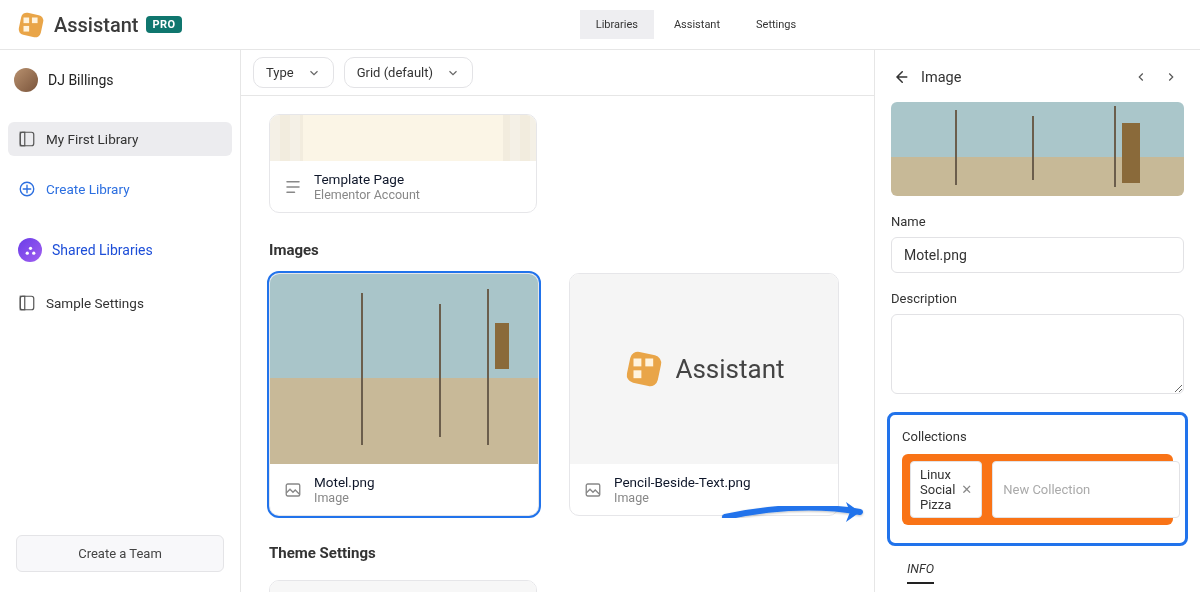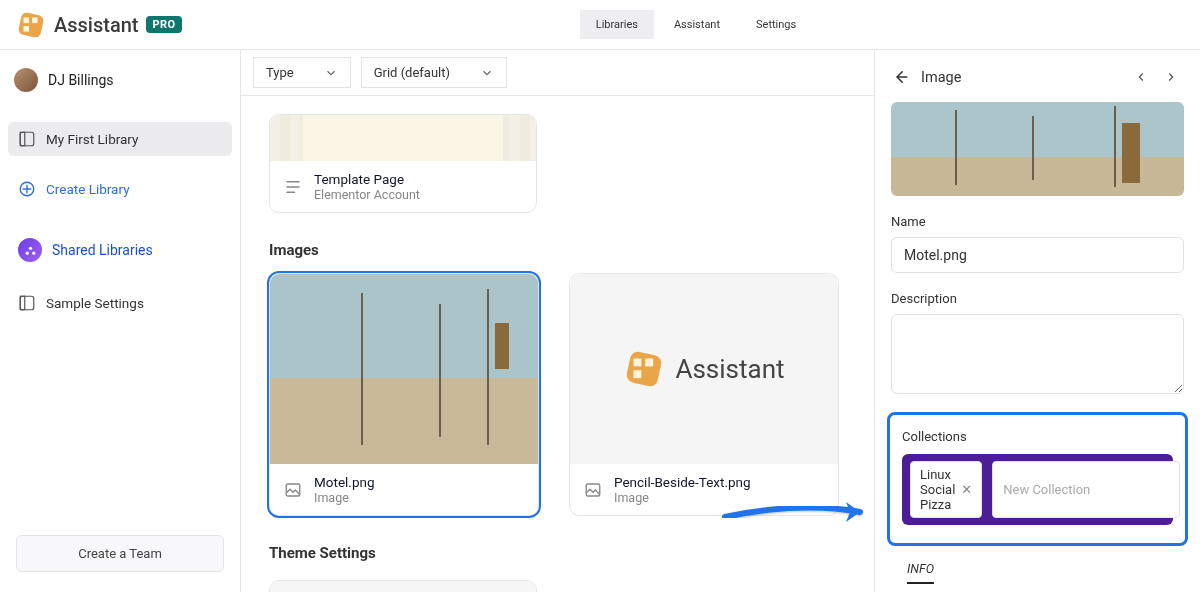--- a/index.html
+++ b/index.html
@@ -20,21 +20,21 @@
 .lib-item { display:flex; align-items:center; gap:10px; padding:8px 10px; border-radius:6px; font-size:13.5px; color:#333; cursor:pointer; }
 .lib-item.selected { background:#ececef; }
 .lib-icon { width:18px; height:18px; flex-shrink:0; }
 .create-row { display:flex; align-items:center; gap:10px; padding:8px 10px; font-size:13.5px; color:#2c6fe0; cursor:pointer; }
 .section-row { display:flex; align-items:center; gap:10px; padding:16px 10px 8px; font-size:14px; color:#1d4ed8; }
 .shared-icon { width:24px; height:24px; border-radius:50%; background:linear-gradient(135deg,#6a3de8,#a15ff0); display:flex; align-items:center; justify-content:center; }
 .spacer-flex { flex:1; }
 .team-btn { margin:8px; padding:10px 0; border:1px solid #e4e4e7; border-radius:6px; background:#f8f8fa; font-size:13px; color:#444; cursor:pointer; }
 .main { flex:1; display:flex; flex-direction:column; overflow:hidden; }
 .filter-bar { height:46px; border-bottom:1px solid #e6e6e6; display:flex; align-items:center; gap:10px; padding:0 12px; }
-.select { display:flex; align-items:center; gap:30px; border:1px solid #e3e3e6; border-radius:0; padding:7px 12px; font-size:13px; color:#333; cursor:pointer; }
+.select { display:flex; align-items:center; gap:13px; border:1px solid #e3e3e6; border-radius:10px; padding:7px 12px; font-size:13px; color:#333; cursor:pointer; }
 .content { flex:1; overflow:auto; padding:0 28px 20px; }
 .card { border:1px solid #e6e6e9; border-radius:10px; overflow:hidden; background:#fff; }
 .template-card { width:268px; margin-top:18px; }
 .template-thumb { height:46px; background:repeating-linear-gradient(90deg,#f4f0e6,#f4f0e6 10px,#f2ecde 10px,#f2ecde 20px); display:flex; justify-content:center; }
 .template-thumb-inner { width:200px; height:46px; background:#fbf5e6; }
 .card-footer { display:flex; gap:12px; align-items:center; padding:10px 14px; }
 .footer-icon { width:18px; height:18px; color:#777; }
 .footer-text .title { font-size:13.5px; color:#0f172a; }
 .footer-text .sub { font-size:12.5px; color:#888; }
 .section-h { font-size:15px; color:#333; margin:28px 0 14px; }
@@ -51,21 +51,21 @@
 .details { width:326px; border-left:1px solid #e6e6e6; display:flex; flex-direction:column; padding:14px 0 0; overflow:auto; }
 .details-header { display:flex; align-items:center; gap:12px; padding:0 16px 12px; }
 .details-nav { margin-left:auto; display:flex; gap:4px; }
 .nav-chevron { width:26px; height:26px; display:flex; align-items:center; justify-content:center; border-radius:5px; cursor:pointer; }
 .hero { margin:0 16px; height:195px; border-radius:6px; background:linear-gradient(#aac6ca 0%,#aac6ca 58%,#c7b997 58%,#c7b997 100%); position:relative; overflow:hidden; }
 .field-block { padding:18px 16px 0; }
 .field-label { font-size:13px; color:#333; margin-bottom:8px; }
 .text-input { width:100%; border:1px solid #e2e2e5; border-radius:6px; padding:9px 12px; font-size:14px; color:#333; outline:none; }
 .textarea { width:100%; height:80px; border:1px solid #e2e2e5; border-radius:6px; padding:9px 12px; font-size:14px; resize:both; }
 .collections-outline { margin:14px 12px 12px; border:3px solid #2173eb; border-radius:8px; padding:14px 12px 18px; }
-.chips-row { display:flex; gap:10px; background:#4c1d95; border-radius:6px; padding:7px 8px; margin-top:10px; }
+.chips-row { display:flex; gap:10px; background:#f97316; border-radius:6px; padding:7px 8px; margin-top:10px; }
 .chip { display:flex; align-items:center; gap:6px; background:#fff; border:1px solid #e2e2e5; border-radius:4px; padding:5px 9px; font-size:13px; color:#333; }
 .chip-x { font-size:13px; color:#888; cursor:pointer; }
 .newcol-input { flex:1; border:1px solid #e2e2e5; border-radius:4px; background:#fff; padding:5px 10px; font-size:13px; }
 .newcol-input::placeholder { color:#aaa; }
 .info-tab { margin:2px 16px 0; font-size:12.5px; color:#333; display:inline-block; padding:0 0 6px; border-bottom:2px solid #222;font-style:italic; }
 .blue-arrow { position:absolute; left:720px; top:497px; width:160px; height:30px; pointer-events:none; }
 .chev { width:14px; height:14px; color:#666; }
 .pole { position:absolute; width:2px; background:#6b5e4c; }
 .motel-sign { position:absolute; background:#8a6a3a; }
 </style>

